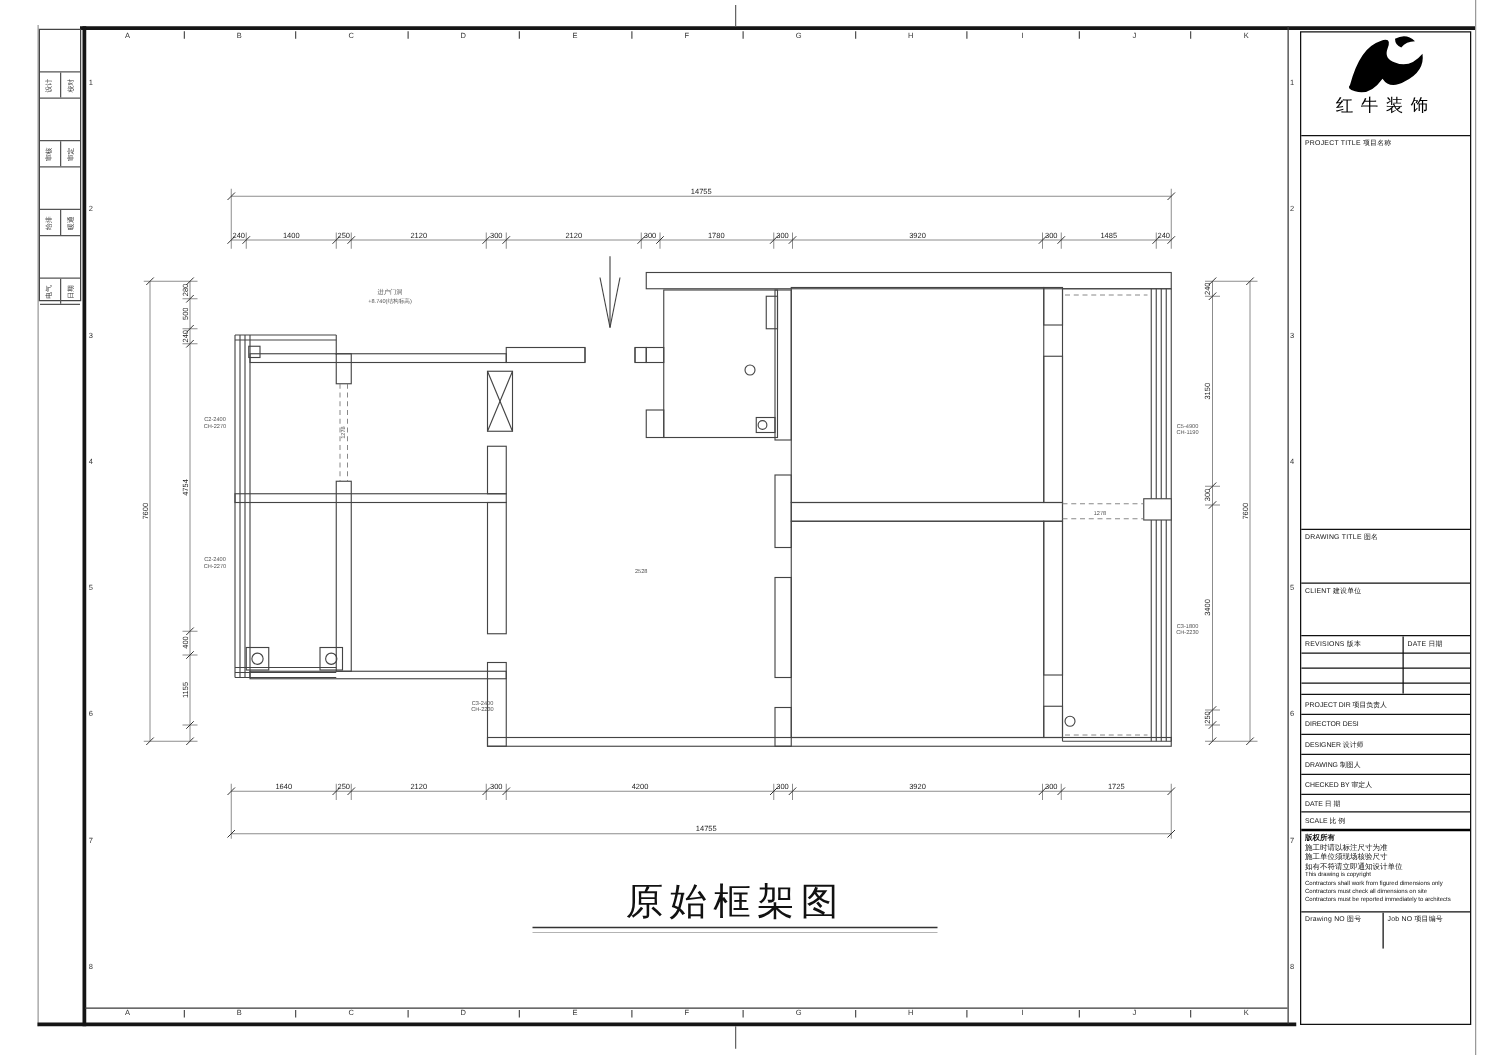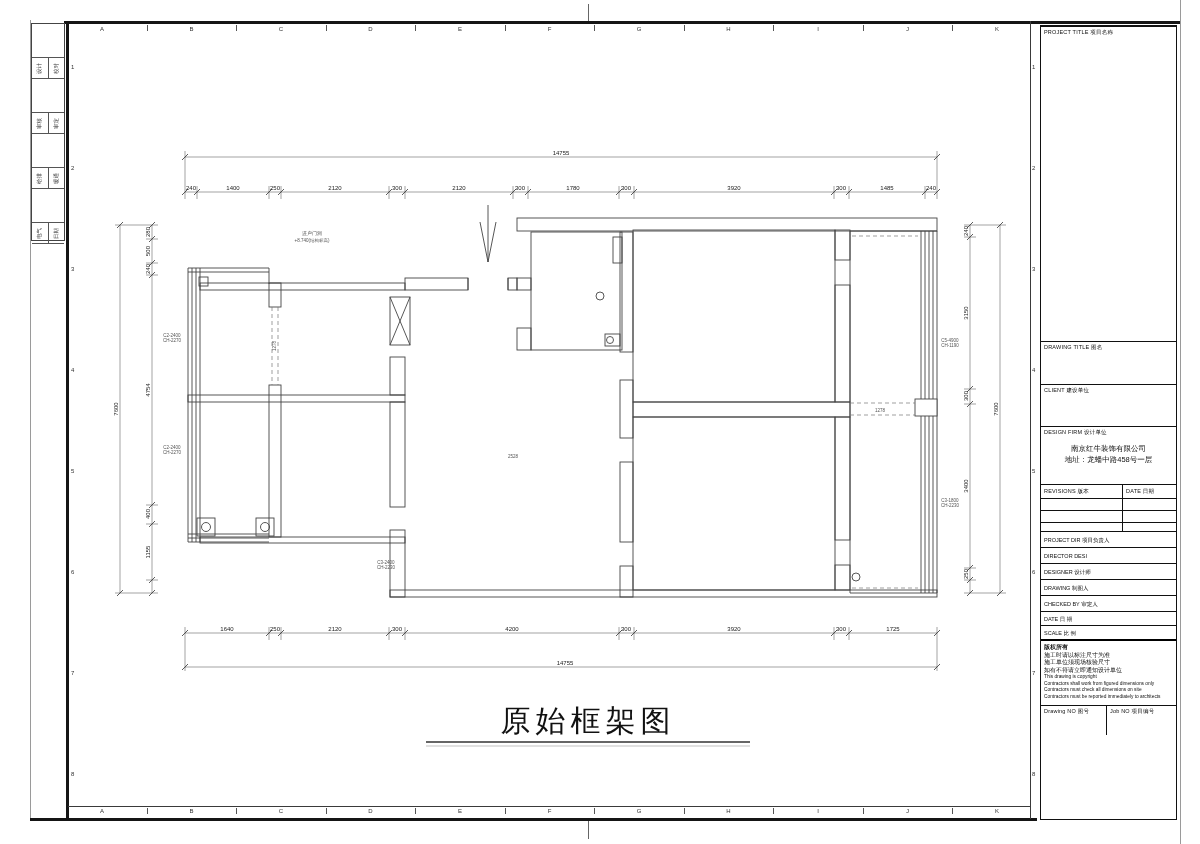--- a/index.html
+++ b/index.html
@@ -270,35 +270,35 @@
       <text class="tinytxt" x="950" y="502">C3-1800</text>
       <text class="tinytxt" x="950" y="507">CH-2230</text>
     </g>
 
     <text x="588" y="731" text-anchor="middle" style="font-size:30px;letter-spacing:5px;fill:#111;font-family:'Liberation Serif',serif">原始框架图</text>
     <line x1="426" y1="742" x2="750" y2="742" stroke="#333" stroke-width="1.3"></line>
     <line x1="426" y1="746" x2="750" y2="746" stroke="#999" stroke-width="0.6"></line>
   </svg>
 
   <div id="tblock">
+    <div class="tbsec first" id="logo-wrap">
+      <svg width="74" height="52" viewBox="0 0 74 52">
+        <path fill="#000" d="M8,42 Q16,12 32,7 Q42,3 38,13 Q35,21 44,24 Q56,29 66,17 Q68,31 52,39 Q40,46 34,37 Q24,51 12,47 Q5,45 8,42 Z"></path>
+        <path fill="#000" d="M44,5 Q53,0 60,7 Q53,7 49,12 Q44,10 44,5 Z"></path>
+      </svg>
+      <div id="logo-text">红牛装饰</div>
+    </div>
     <div class="tbsec" style="height:315px;">
       <span class="tblabel">PROJECT TITLE  项目名称</span>
     </div>
     <div class="tbsec" style="height:43px;">
       <span class="tblabel">DRAWING TITLE  图名</span>
     </div>
     <div class="tbsec" style="height:42px;">
       <span class="tblabel">CLIENT  建设单位</span>
-    </div>
-    <div class="tbsec" style="height:58px;">
-      <span class="tblabel">DESIGN FIRM  设计单位</span>
-      <div id="firm-lines">
-        <div class="firmline">南京红牛装饰有限公司</div>
-        <div class="firmline">地址：龙蟠中路458号一层</div>
-      </div>
     </div>
     <div class="tbsec" style="height:47px;">
       <div class="tbdiv" style="left:81px;"></div>
       <div style="height:13px;position:relative;">
         <span class="tblabel" style="top:3px;">REVISIONS  版本</span>
         <span class="tblabel" style="left:85px;top:3px;">DATE  日期</span>
       </div>
       <div class="revrow"></div>
       <div class="revrow"></div>
       <div class="revrow"></div>

